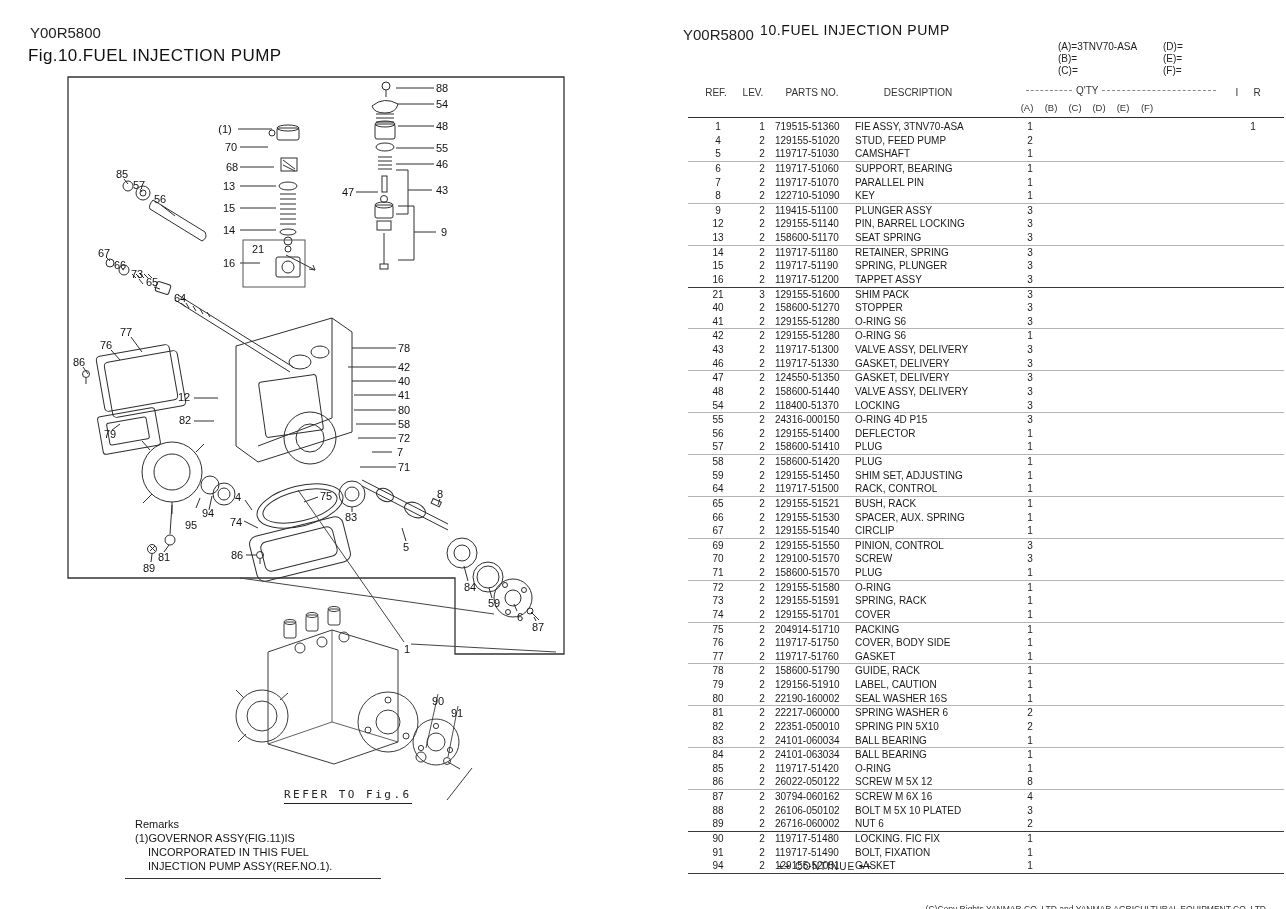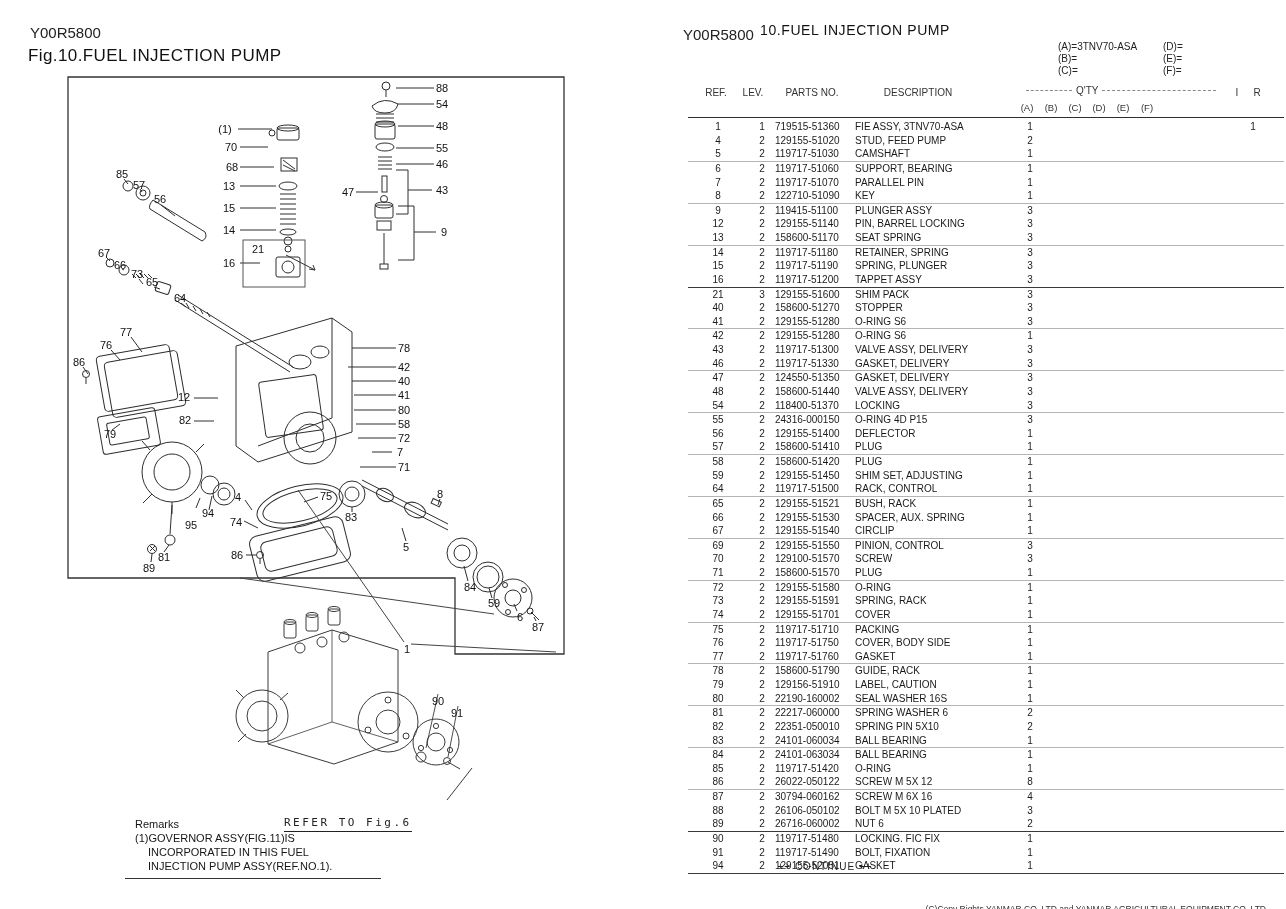--- a/index.html
+++ b/index.html
@@ -266,21 +266,21 @@
     <span class="callout" style="left: 237px; top: 555px;">86</span>
     <span class="callout" style="left: 470px; top: 587px;">84</span>
     <span class="callout" style="left: 494px; top: 603px;">59</span>
     <span class="callout" style="left: 520px; top: 617px;">6</span>
     <span class="callout" style="left: 538px; top: 627px;">87</span>
     <span class="callout" style="left: 407px; top: 649px;">1</span>
     <span class="callout" style="left: 438px; top: 701px;">90</span>
     <span class="callout" style="left: 457px; top: 713px;">91</span>
   </div>
 
-<div class="abs refer-note" style="left:284px;top:816px;">REFER TO Fig.6</div>
+<div class="abs refer-note" style="left:284px;top:788px;">REFER TO Fig.6</div>
 
 <div class="abs remarks" style="left:135px;top:817px;width:260px;">
   <span class="r-line">Remarks</span>
   <span class="r-line">(1)GOVERNOR ASSY(FIG.11)IS</span>
   <span class="r-line indent">INCORPORATED IN THIS FUEL</span>
   <span class="r-line indent">INJECTION PUMP ASSY(REF.NO.1).</span>
 </div>
 <div class="abs remarks-rule" style="left:125px;top:878px;width:256px;"></div>
 
 <div class="abs doc-code" style="left:683px;top:26px;">Y00R5800</div>
@@ -599,21 +599,21 @@
       <span class="c ref">74</span>
       <span class="c lev">2</span>
       <span class="c part">129155-51701</span>
       <span class="c desc">COVER</span>
       <span class="c qty">1</span>
       <span class="c rcol"></span>
     </div>
     <div class="trow">
       <span class="c ref">75</span>
       <span class="c lev">2</span>
-      <span class="c part">119717-51710</span>
+      <span class="c part">204914-51710</span>
       <span class="c desc">PACKING</span>
       <span class="c qty">1</span>
       <span class="c rcol"></span>
     </div>
     <div class="trow">
       <span class="c ref">76</span>
       <span class="c lev">2</span>
       <span class="c part">119717-51750</span>
       <span class="c desc">COVER, BODY SIDE</span>
       <span class="c qty">1</span>

